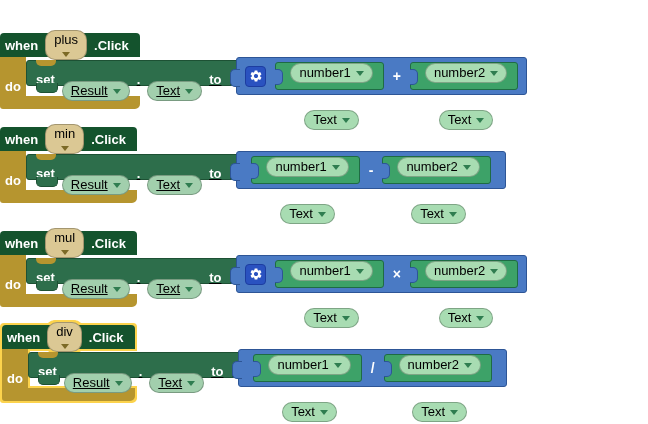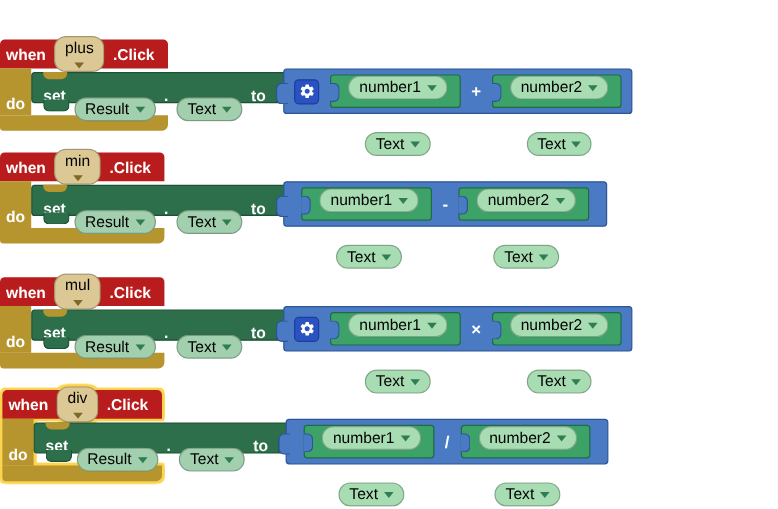--- a/index.html
+++ b/index.html
@@ -8,41 +8,41 @@
     font-family:"Liberation Sans", sans-serif;
   }
   .when{position:absolute;left:0;width:max-content;}
   .skeleton{display:inline-flex;flex-direction:column;align-items:stretch;}
   .selected .skeleton{
     filter: drop-shadow(2px 0 0 #fcd34d) drop-shadow(-2px 0 0 #fcd34d)
             drop-shadow(0 2px 0 #fcd34d) drop-shadow(0 -2px 0 #fcd34d);
   }
   .hdr{
     height:24px;display:flex;align-items:center;gap:7px;
-    padding:0 11px 0 5px;background:#b91c1c;border-radius:4px 4px 0 0;width:max-content;
+    padding:0 11px 0 5px;background:#14532d;border-radius:4px 4px 0 0;width:max-content;
   }
   .strip{width:26px;height:39px;background:#b6952f;align-self:flex-start;}
   .ftr{height:13px;background:#b6952f;border-radius:0 0 5px 3px;}
   .wlabel{color:#ffffff;font-size:13px;font-weight:bold;white-space:nowrap;}
   .do{display:inline-block;margin:22px 0 0 5px;}
   .dd{
     display:inline-flex;align-items:center;gap:5px;border-radius:10px;
     padding:2px 8px;font-size:13px;color:#000;white-space:nowrap;line-height:14px;
     border:1px solid rgba(0,0,0,0.25);cursor:pointer;
   }
   .dd-gold{background:#dbc894;flex-direction:column;}
   .dd-green{background:#a2cfad;margin-top:24px;}
   .dd-mint{background:#a8dcb2;}
   .tri{width:0;height:0;border-left:4px solid transparent;border-right:4px solid transparent;border-top:5px solid #7c6a26;}
   .tri-green{border-top-color:#2f7d50;}
   .row-content{position:absolute;left:26px;top:24px;display:flex;align-items:flex-start;}
   .set-block{
     position:relative;display:inline-flex;align-items:center;gap:7px;height:26px;
     margin-top:3px;background:#2d6e4b;border:1px solid #1d5134;border-radius:3px;
-    padding:12px 0 0 9px;box-sizing:border-box;
+    padding:12px 0 0 9px;box-sizing:border-box;text-decoration:underline;
   }
   .set-block::before{ 
     content:'';position:absolute;left:9px;top:-1px;width:20px;height:6px;
     background:#b6952f;border-radius:0 0 5px 5px;
   }
   .set-block::after{ 
     content:'';position:absolute;left:9px;bottom:-8px;width:20px;height:9px;
     background:#2d6e4b;border:1px solid #1d5134;border-top:none;border-radius:0 0 5px 5px;
   }
   .socket{width:8px;align-self:stretch;background:#1d5134;margin-left:2px;}

